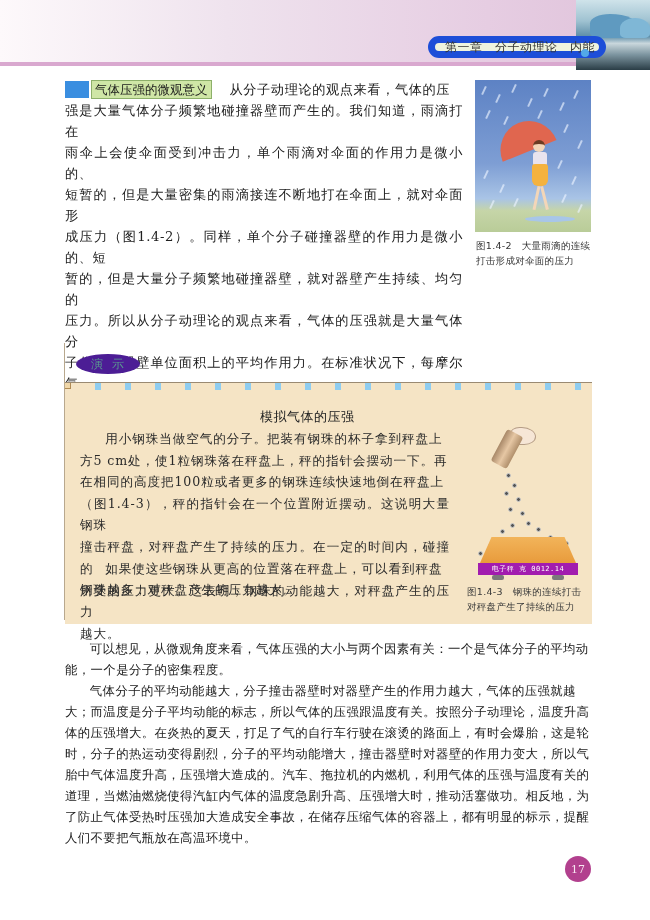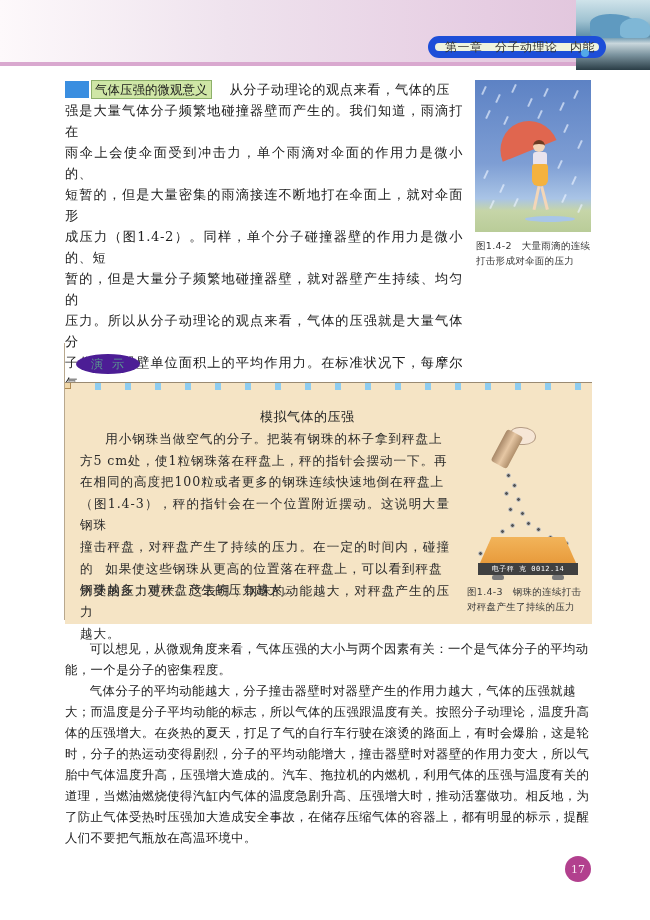--- a/index.html
+++ b/index.html
@@ -54,21 +54,21 @@
   .demo-para { position:absolute; left:80px; width:370px; font-family:"DejaVu Serif", "Liberation Serif", serif; font-size:12.6px; line-height:21.6px; letter-spacing:0.9px; color:#2a2a2a; text-align:justify; }
 
   
   .fig-scale { position:absolute; left:470px; top:425px; width:120px; height:160px; }
   .shaker { position:absolute; left:28px; top:6px; width:18px; height:36px; background:linear-gradient(90deg,#a88868,#e6c7a4,#b08f6b);
     border-radius:3px; transform:rotate(28deg); }
   .hand { position:absolute; left:40px; top:2px; width:26px; height:18px; background:#f6e6d6; border:1px solid #b59d86; border-radius:40% 60% 50% 40%; }
   .ball { position:absolute; width:5px; height:5px; border-radius:50%; background:#555; border:1px solid #ccc; }
   .tray { position:absolute; left:10px; top:112px; width:96px; height:26px; background:linear-gradient(180deg,#f2b45a,#e89b3c);
     clip-path:polygon(12% 0,88% 0,100% 100%,0 100%); }
-  .tray-base { position:absolute; left:8px; top:138px; width:100px; height:12px; background:#404040; color:#ffffff;
+  .tray-base { position:absolute; left:8px; top:138px; width:100px; height:12px; background:#a21caf; color:#ffffff;
     font-family:"DejaVu Sans Mono","Liberation Mono",monospace; font-size:7px; line-height:12px; text-align:center; letter-spacing:0.5px; }
   .foot { position:absolute; top:150px; width:12px; height:5px; background:#7a7a7a; border-radius:2px; }
 
   
   .page-num { position:absolute; left:565px; top:856px; width:26px; height:26px; border-radius:50%; background:#b2408e;
     color:#f7e6f1; font-family:"DejaVu Serif","Liberation Serif",serif; font-size:11px; display:flex; align-items:center; justify-content:center; }
 </style>
 </head>
 <body>
 

